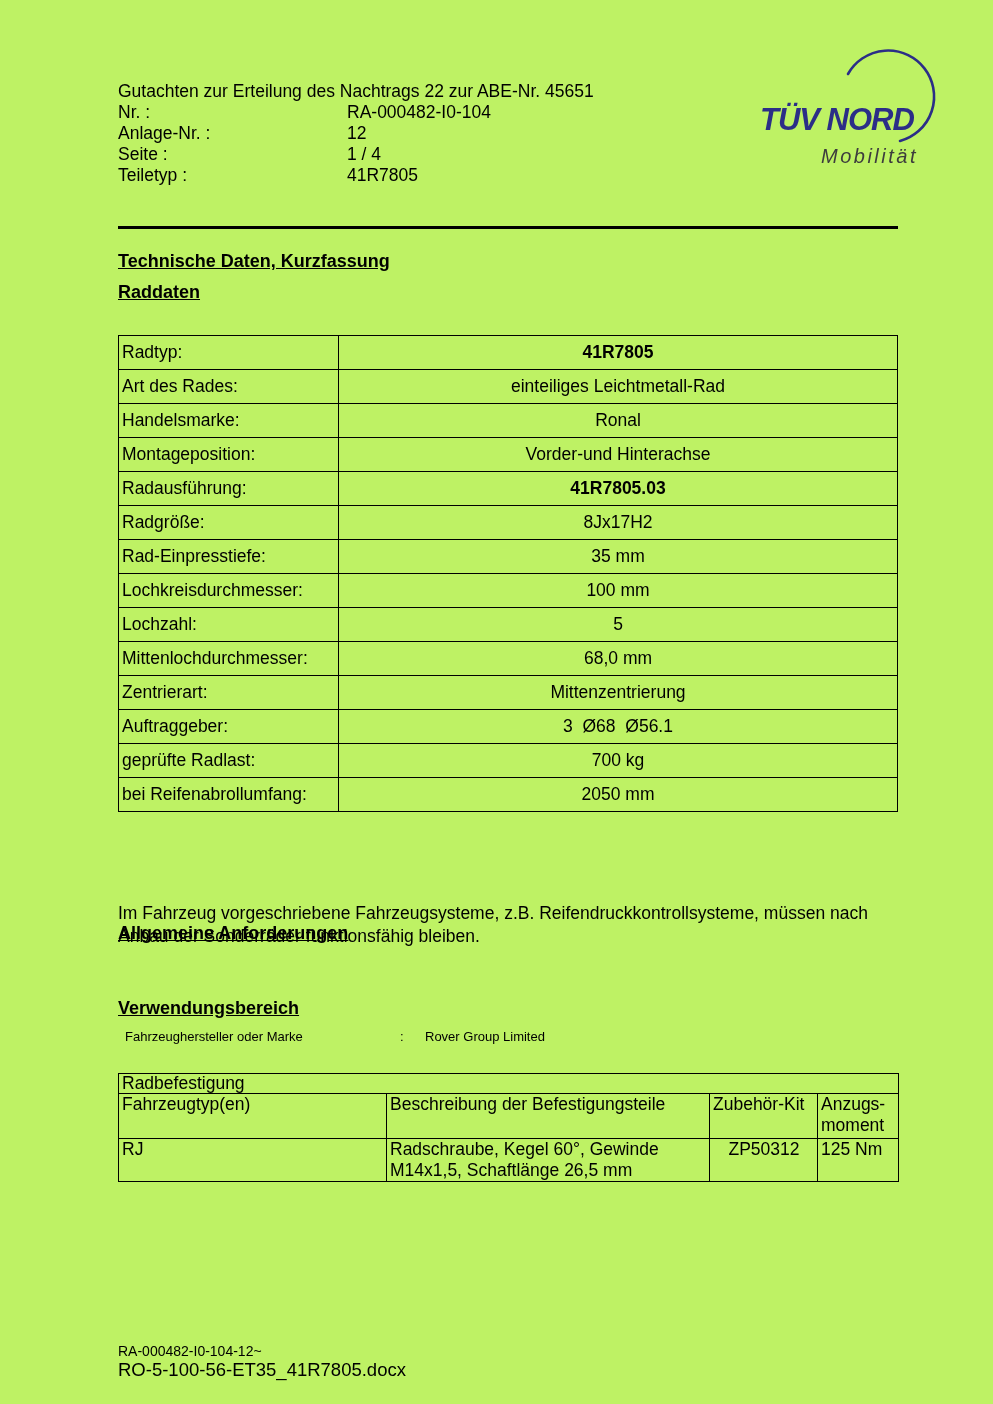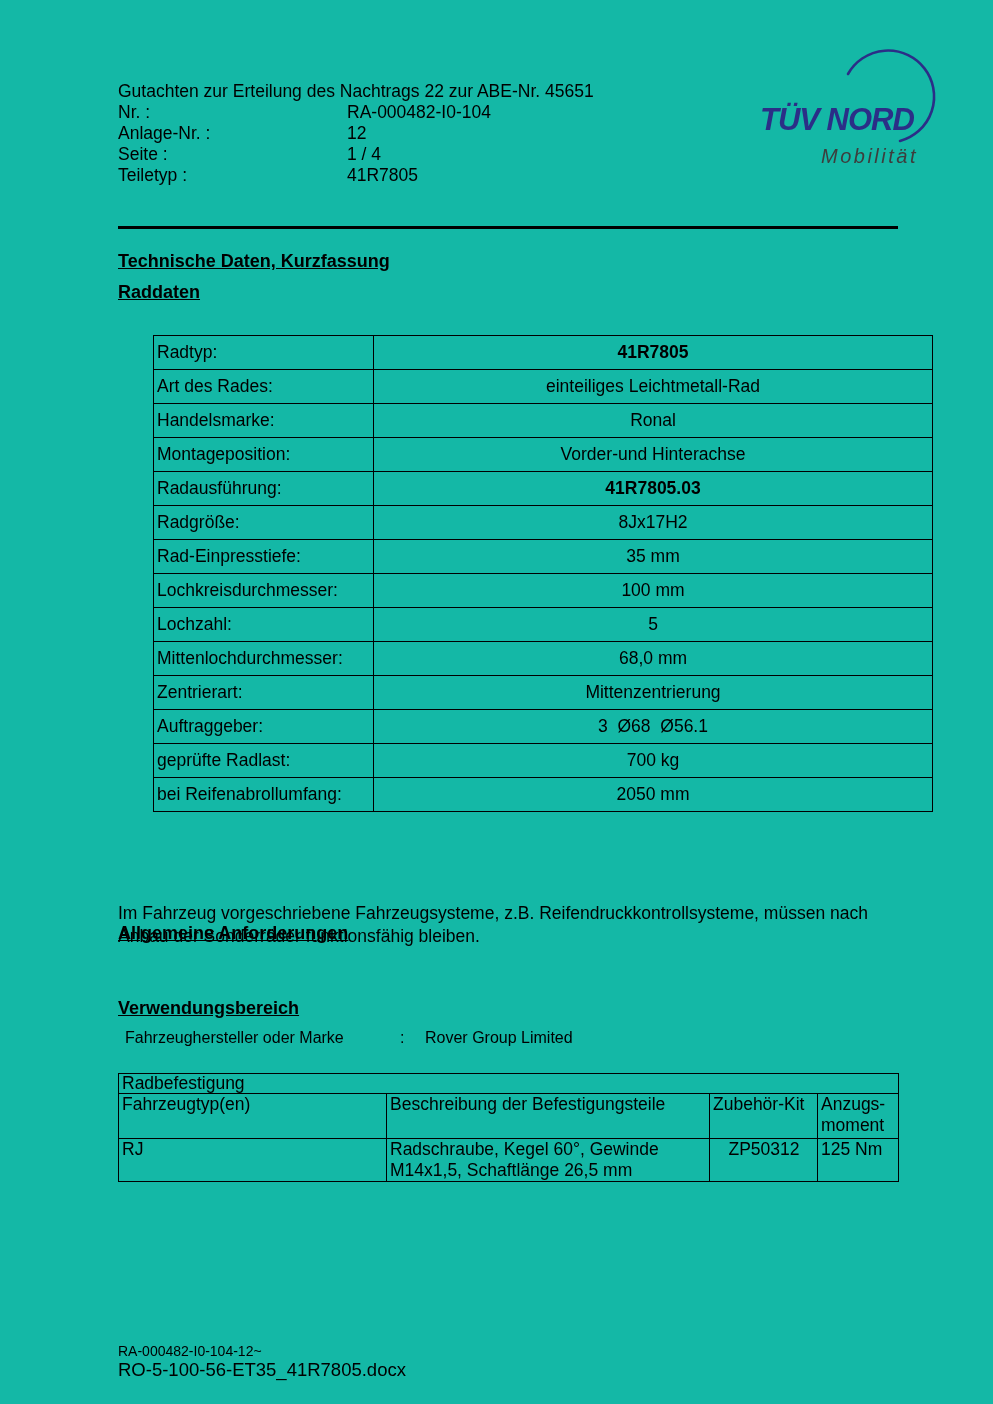--- a/index.html
+++ b/index.html
@@ -1,21 +1,21 @@
 <!DOCTYPE html>
 <html><head>
 <meta charset="utf-8">
 <style>
   * { margin: 0; padding: 0; box-sizing: border-box; }
   html, body { background: #ffffff; }
   .page {
     position: relative;
     width: 993px;
     height: 1404px;
-    background: #14b8a6;
+    background: #bef264;
     color: #000000;
     font-family: "Liberation Sans", sans-serif;
     overflow: hidden;
   }
 
   
   .doc-header-text {
     position: absolute;
     left: 118px;
     top: 81px;
@@ -62,21 +62,20 @@
   .h-allg { top: 923px; }
   .h-verw { top: 998px; }
 
   
   table.wheel-table {
     position: absolute; left: 118px; top: 335px;
     width: 780px;
     border-collapse: collapse;
     table-layout: fixed;
     font-size: 17.5px;
-    margin-left: 35px;
   }
   table.wheel-table td {
     border: 1.5px solid #000;
     height: 34px;
     vertical-align: middle;
     overflow: hidden;
   }
   table.wheel-table td.lab { width: 220px; padding-left: 3px; }
   table.wheel-table td.val { text-align: center; white-space: pre-wrap; }
   .bold { font-weight: bold; }
@@ -86,21 +85,21 @@
     position: absolute; left: 118px; top: 902px;
     width: 768px;
     font-size: 17.5px;
     line-height: 22.5px;
   }
 
   
   .usage-line {
     position: absolute; left: 118px; top: 1029px;
     display: flex;
-    font-size: 16px;
+    font-size: 13px;
   }
   .usage-line .u-label { width: 282px; flex: 0 0 282px; padding-left: 7px; }
   .usage-line .u-colon { width: 25px; flex: 0 0 25px; }
 
   
   table.fasten-table {
     position: absolute; left: 118px; top: 1073px;
     width: 780px;
     border-collapse: collapse;
     table-layout: fixed;

